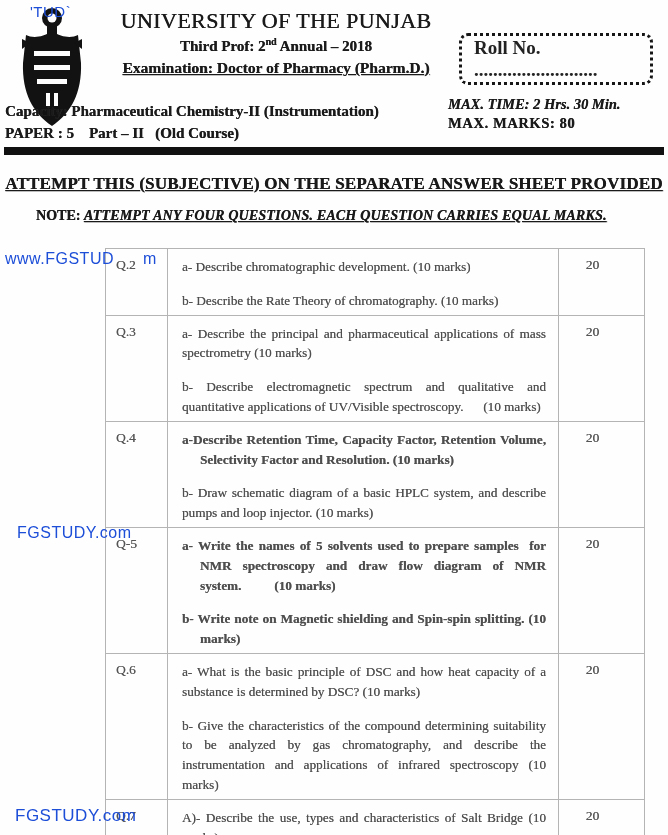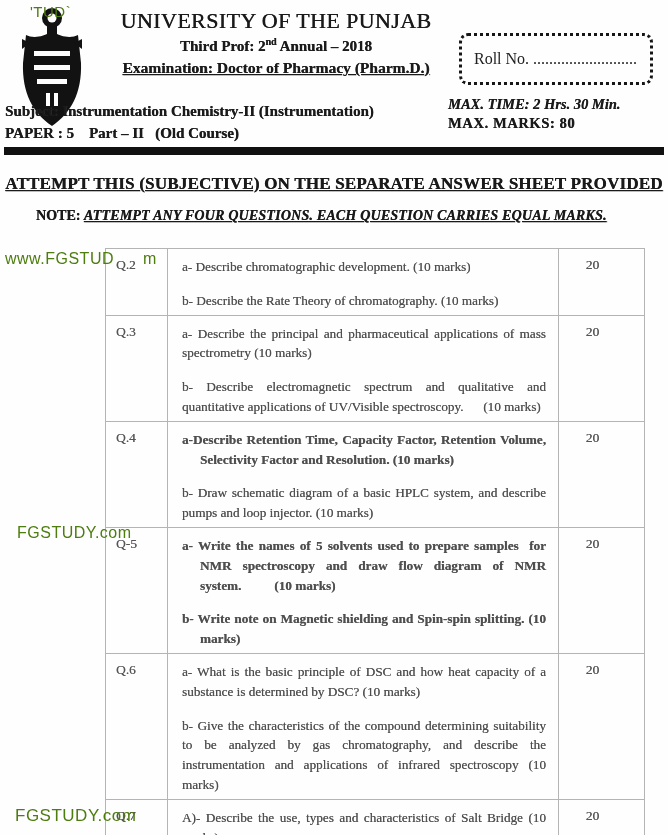--- a/index.html
+++ b/index.html
@@ -14,41 +14,41 @@
   .logo{position:absolute;left:8px;top:5px;width:88px;height:128px;}
   .title-wrap{position:absolute;left:92px;top:9px;width:368px;text-align:center;}
   .uni{font-size:22px;font-weight:normal;letter-spacing:.4px;line-height:1.1;
        text-shadow:.4px .4px 0 #222;}
   .session{font-size:15px;font-weight:bold;margin-top:3px;text-shadow:.3px .3px 0 #333;font-family:Liberation Serif, serif;}
   .session sup{font-size:10px;}
   .exam{font-size:15.5px;font-weight:bold;text-decoration:underline;margin-top:4px;
         text-shadow:.3px .3px 0 #333;}
   .roll-box{position:absolute;left:459px;top:33px;width:194px;height:52px;
             border:3px dotted #161616;border-radius:9px;display:flex;align-items:center;
-            padding-left:12px;font-size:16px;font-weight:normal;color:#222;}
+            padding-left:12px;font-size:19px;font-weight:bold;color:#222;}
   .max-time{position:absolute;left:448px;top:96px;font-size:14.5px;font-weight:bold;
             text-shadow:.3px .3px 0 #333;font-style:italic;}
   .max-marks{position:absolute;left:448px;top:115px;font-size:14.5px;font-weight:bold;
             letter-spacing:.6px;text-shadow:.3px .3px 0 #333;}
   .subject{position:absolute;left:5px;top:103px;font-size:15px;font-weight:bold;
             text-shadow:.3px .3px 0 #333;}
   .paper{position:absolute;left:5px;top:125px;font-size:15px;font-weight:bold;
             text-shadow:.3px .3px 0 #333;text-align:center;}
   .black-bar{position:absolute;left:4px;top:147px;width:660px;height:8px;background:#111;}
 
   
   .attempt{position:absolute;left:0;top:174px;width:668px;text-align:center;
            font-size:17px;font-weight:bold;text-decoration:underline;
            letter-spacing:.2px;text-shadow:.3px .3px 0 #222;}
   .note{position:absolute;left:36px;top:208px;width:620px;font-size:14px;font-weight:bold;
         text-shadow:.3px .3px 0 #222;}
   .note .note-text{font-style:italic;text-decoration:underline;letter-spacing:.2px;}
 
   
-  .wm{position:absolute;font-family:"Liberation Sans", sans-serif;color:#4d7c0f;
+  .wm{position:absolute;font-family:"Liberation Sans", sans-serif;color:#1d4ed8;
       letter-spacing:.5px;z-index:6;}
   .wm-top{left:30px;top:3px;font-size:15px;}
   .wm-q2{left:5px;top:250px;font-size:16px;}
   .wm-q2m{left:143px;top:250px;font-size:16px;}
   .wm-q5{left:17px;top:524px;font-size:16px;}
   .wm-q7{left:15px;top:806px;font-size:17px;}
 
   
   .qtable{position:absolute;left:105px;top:248px;width:540px;z-index:2;
           border:1px solid #b4b4b4;border-bottom:none;background:transparent;}
@@ -101,21 +101,21 @@
   <div class="exam" data-name="examination-line">Examination: Doctor of Pharmacy (Pharm.D.)</div>
 </div>
 
 <div class="roll-box" data-name="roll-number-box">
   <span data-name="roll-number-label">Roll No. ..........................</span>
 </div>
 
 <div class="max-time" data-name="max-time">MAX. TIME: 2 Hrs. 30 Min.</div>
 <div class="max-marks" data-name="max-marks">MAX. MARKS: 80</div>
 
-<div class="subject" data-name="subject-line">Subject: Instrumentation Chemistry-II (Instrumentation)</div>
+<div class="subject" data-name="subject-line">Capacity: Pharmaceutical Chemistry-II (Instrumentation)</div>
 <div class="paper" data-name="paper-line">PAPER : 5&nbsp;&nbsp;&nbsp;&nbsp;Part – II&nbsp;&nbsp;&nbsp;(Old Course)</div>
 
 <div class="black-bar" data-name="divider-bar"></div>
 
 <div class="attempt" data-name="attempt-instruction">ATTEMPT THIS (SUBJECTIVE) ON THE SEPARATE ANSWER SHEET PROVIDED</div>
 
 <div class="note" data-name="note-instruction">
   <span data-name="note-label">NOTE: </span><span class="note-text" data-name="note-text">ATTEMPT ANY FOUR QUESTIONS. EACH QUESTION CARRIES EQUAL MARKS.</span>
 </div>
 

